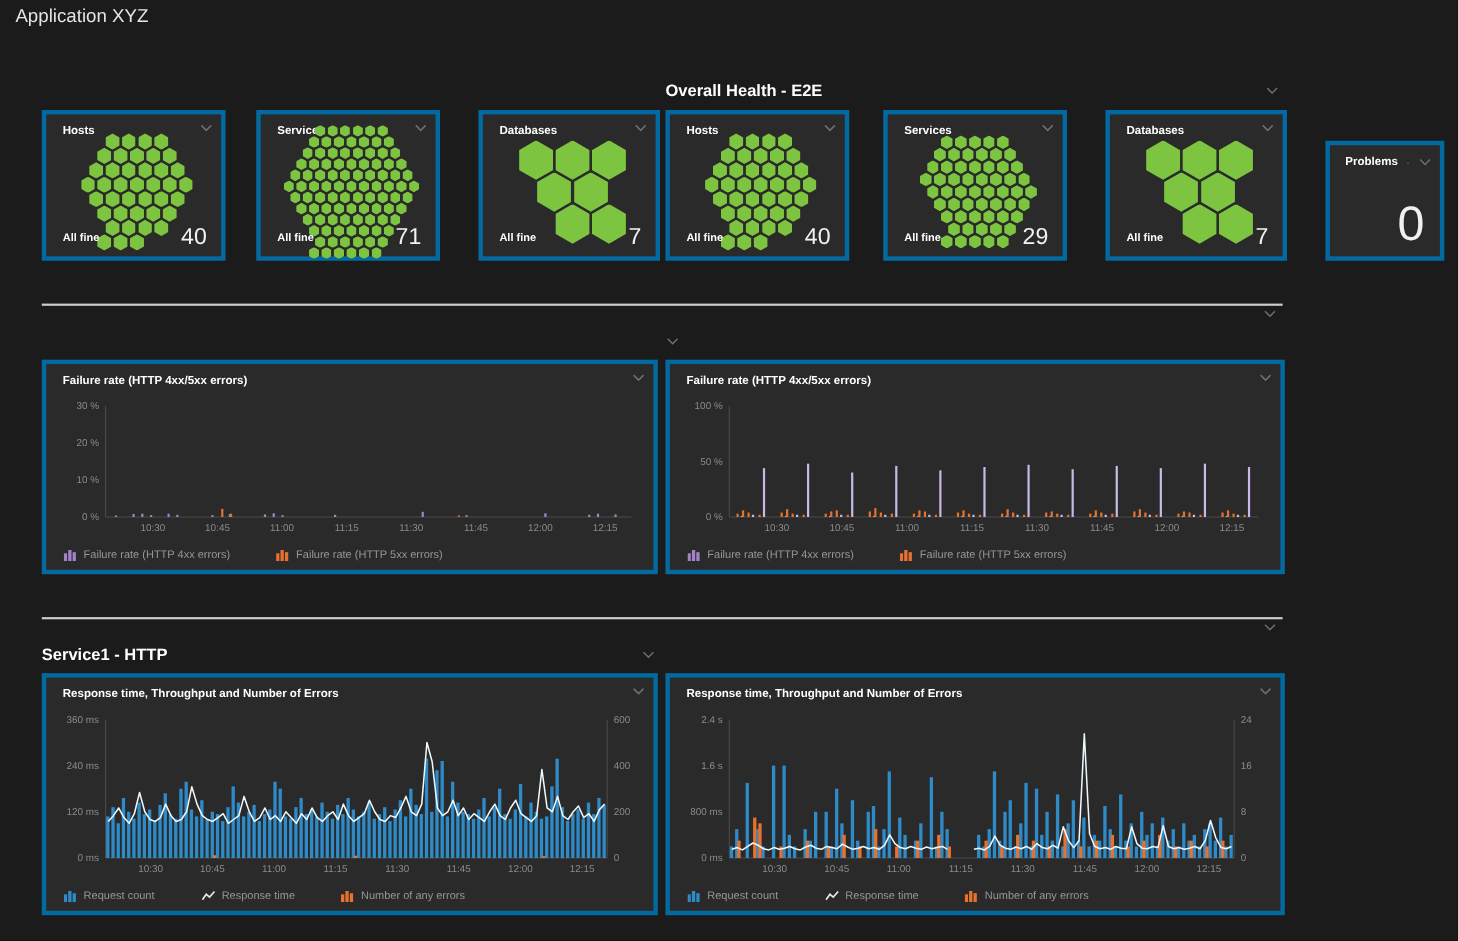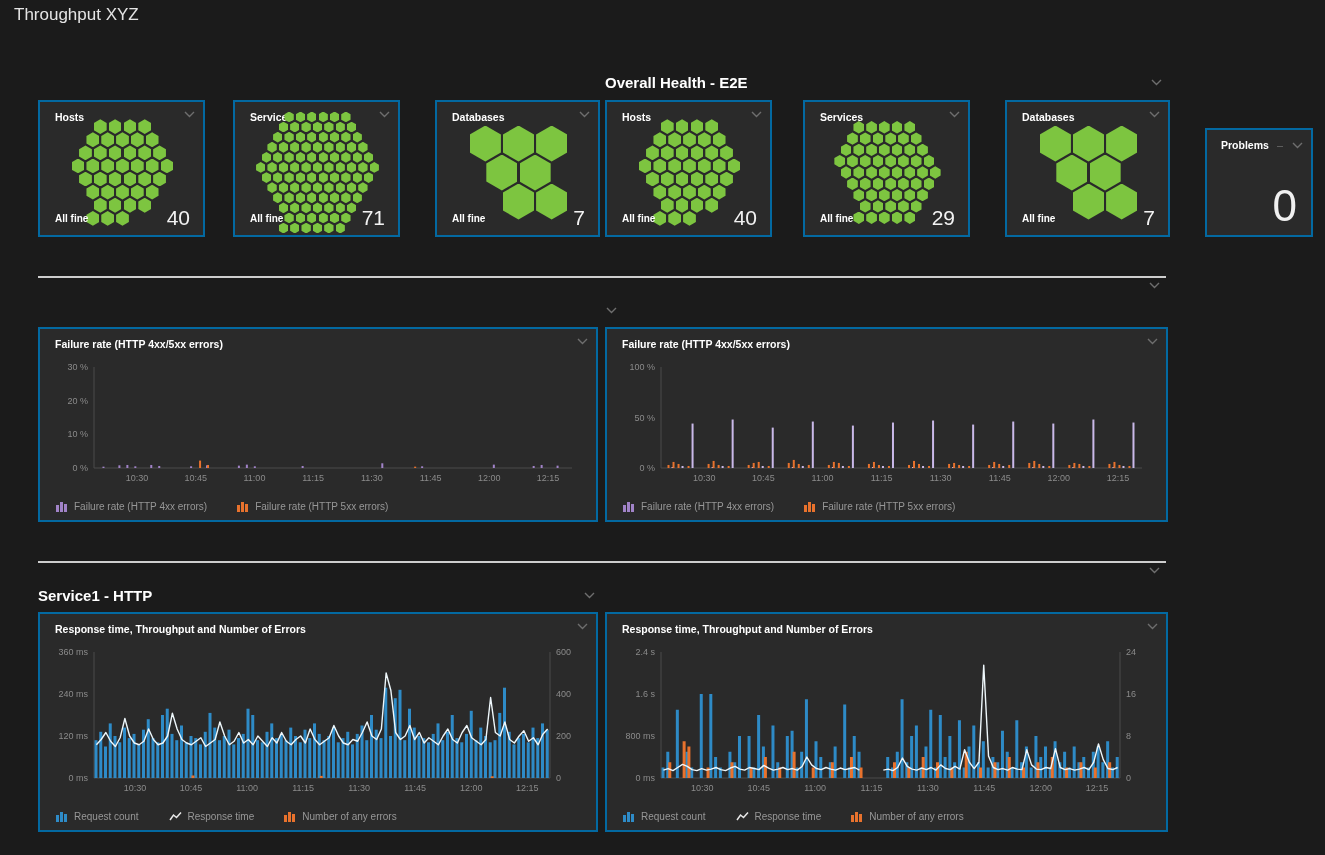--- a/index.html
+++ b/index.html
@@ -3,41 +3,41 @@
 <meta charset="utf-8">
 <style>
   html,body{margin:0;padding:0;background:#141414;}
   .page{position:relative;width:1325px;height:855px;background:#1b1b1b;
         font-family:"Liberation Sans",sans-serif;overflow:hidden;}
   .page-title{position:absolute;left:14px;top:5px;font-size:17px;color:#e4e4e4;font-weight:400;}
   .section-header{position:absolute;height:20px;display:flex;align-items:center;
         justify-content:space-between;color:#fff;font-size:15px;font-weight:700;}
   .divider{position:absolute;height:2px;background:#cdcdcd;}
   .chev{display:inline-flex;width:12px;height:8px;align-items:center;justify-content:center;}
-  .tile{position:absolute;background:#2a2a2a;border:2px solid #0369a1;box-sizing:border-box;}
+  .tile{position:absolute;background:#2a2a2a;border:4px solid #0369a1;box-sizing:border-box;}
   .tile-title{position:absolute;left:15px;top:9px;font-size:10.5px;font-weight:700;color:#fff;}
   .tile-chev{position:absolute;right:8px;top:8px;}
   .hex-wrap{position:absolute;left:8px;right:8px;top:20px;bottom:14px;}
   .hexagon{position:absolute;}
   .tile-status{position:absolute;left:15px;bottom:11px;font-size:10px;font-weight:700;color:#fff;}
   .tile-count{position:absolute;right:13px;bottom:5px;font-size:21px;color:#f2f2f2;font-weight:400;}
   .problems-head{position:absolute;left:14px;right:8px;top:9px;display:flex;align-items:center;gap:8px;}
   .problems-label{font-size:10.5px;font-weight:700;color:#fff;}
   .problems-dash{flex:1;height:1px;background:#5d5d5d;margin-top:3px;}
   .problems-count{position:absolute;right:14px;bottom:4px;font-size:44px;font-weight:300;color:#f0f0f0;}
   .chart-canvas{position:absolute;left:8px;right:8px;top:26px;bottom:32px;}
-  .legend{position:absolute;left:16px;bottom:8px;display:flex;gap:30px;align-items:center;}
+  .legend{position:absolute;left:16px;bottom:8px;display:flex;gap:42px;align-items:center;}
   .legend-item{display:flex;align-items:center;gap:6px;font-size:10px;color:#979797;}
   svg text{font-family:"Liberation Sans",sans-serif;}
 </style>
 </head>
 <body>
 
 <div class="page">
-  <div class="page-title">Throughput XYZ</div>
+  <div class="page-title">Application XYZ</div>
 
   <div class="section-header" style="left:605px;top:72px;width:557px;">
     <span>Overall Health - E2E</span>
     <span class="chev">
         <svg width="11" height="7" viewBox="0 0 11 7">
           <polyline points="1,1 5.5,5.5 10,1" fill="none" stroke="#6e6e6e" stroke-width="1.4"></polyline>
         </svg>
       </span>
   </div>
 

